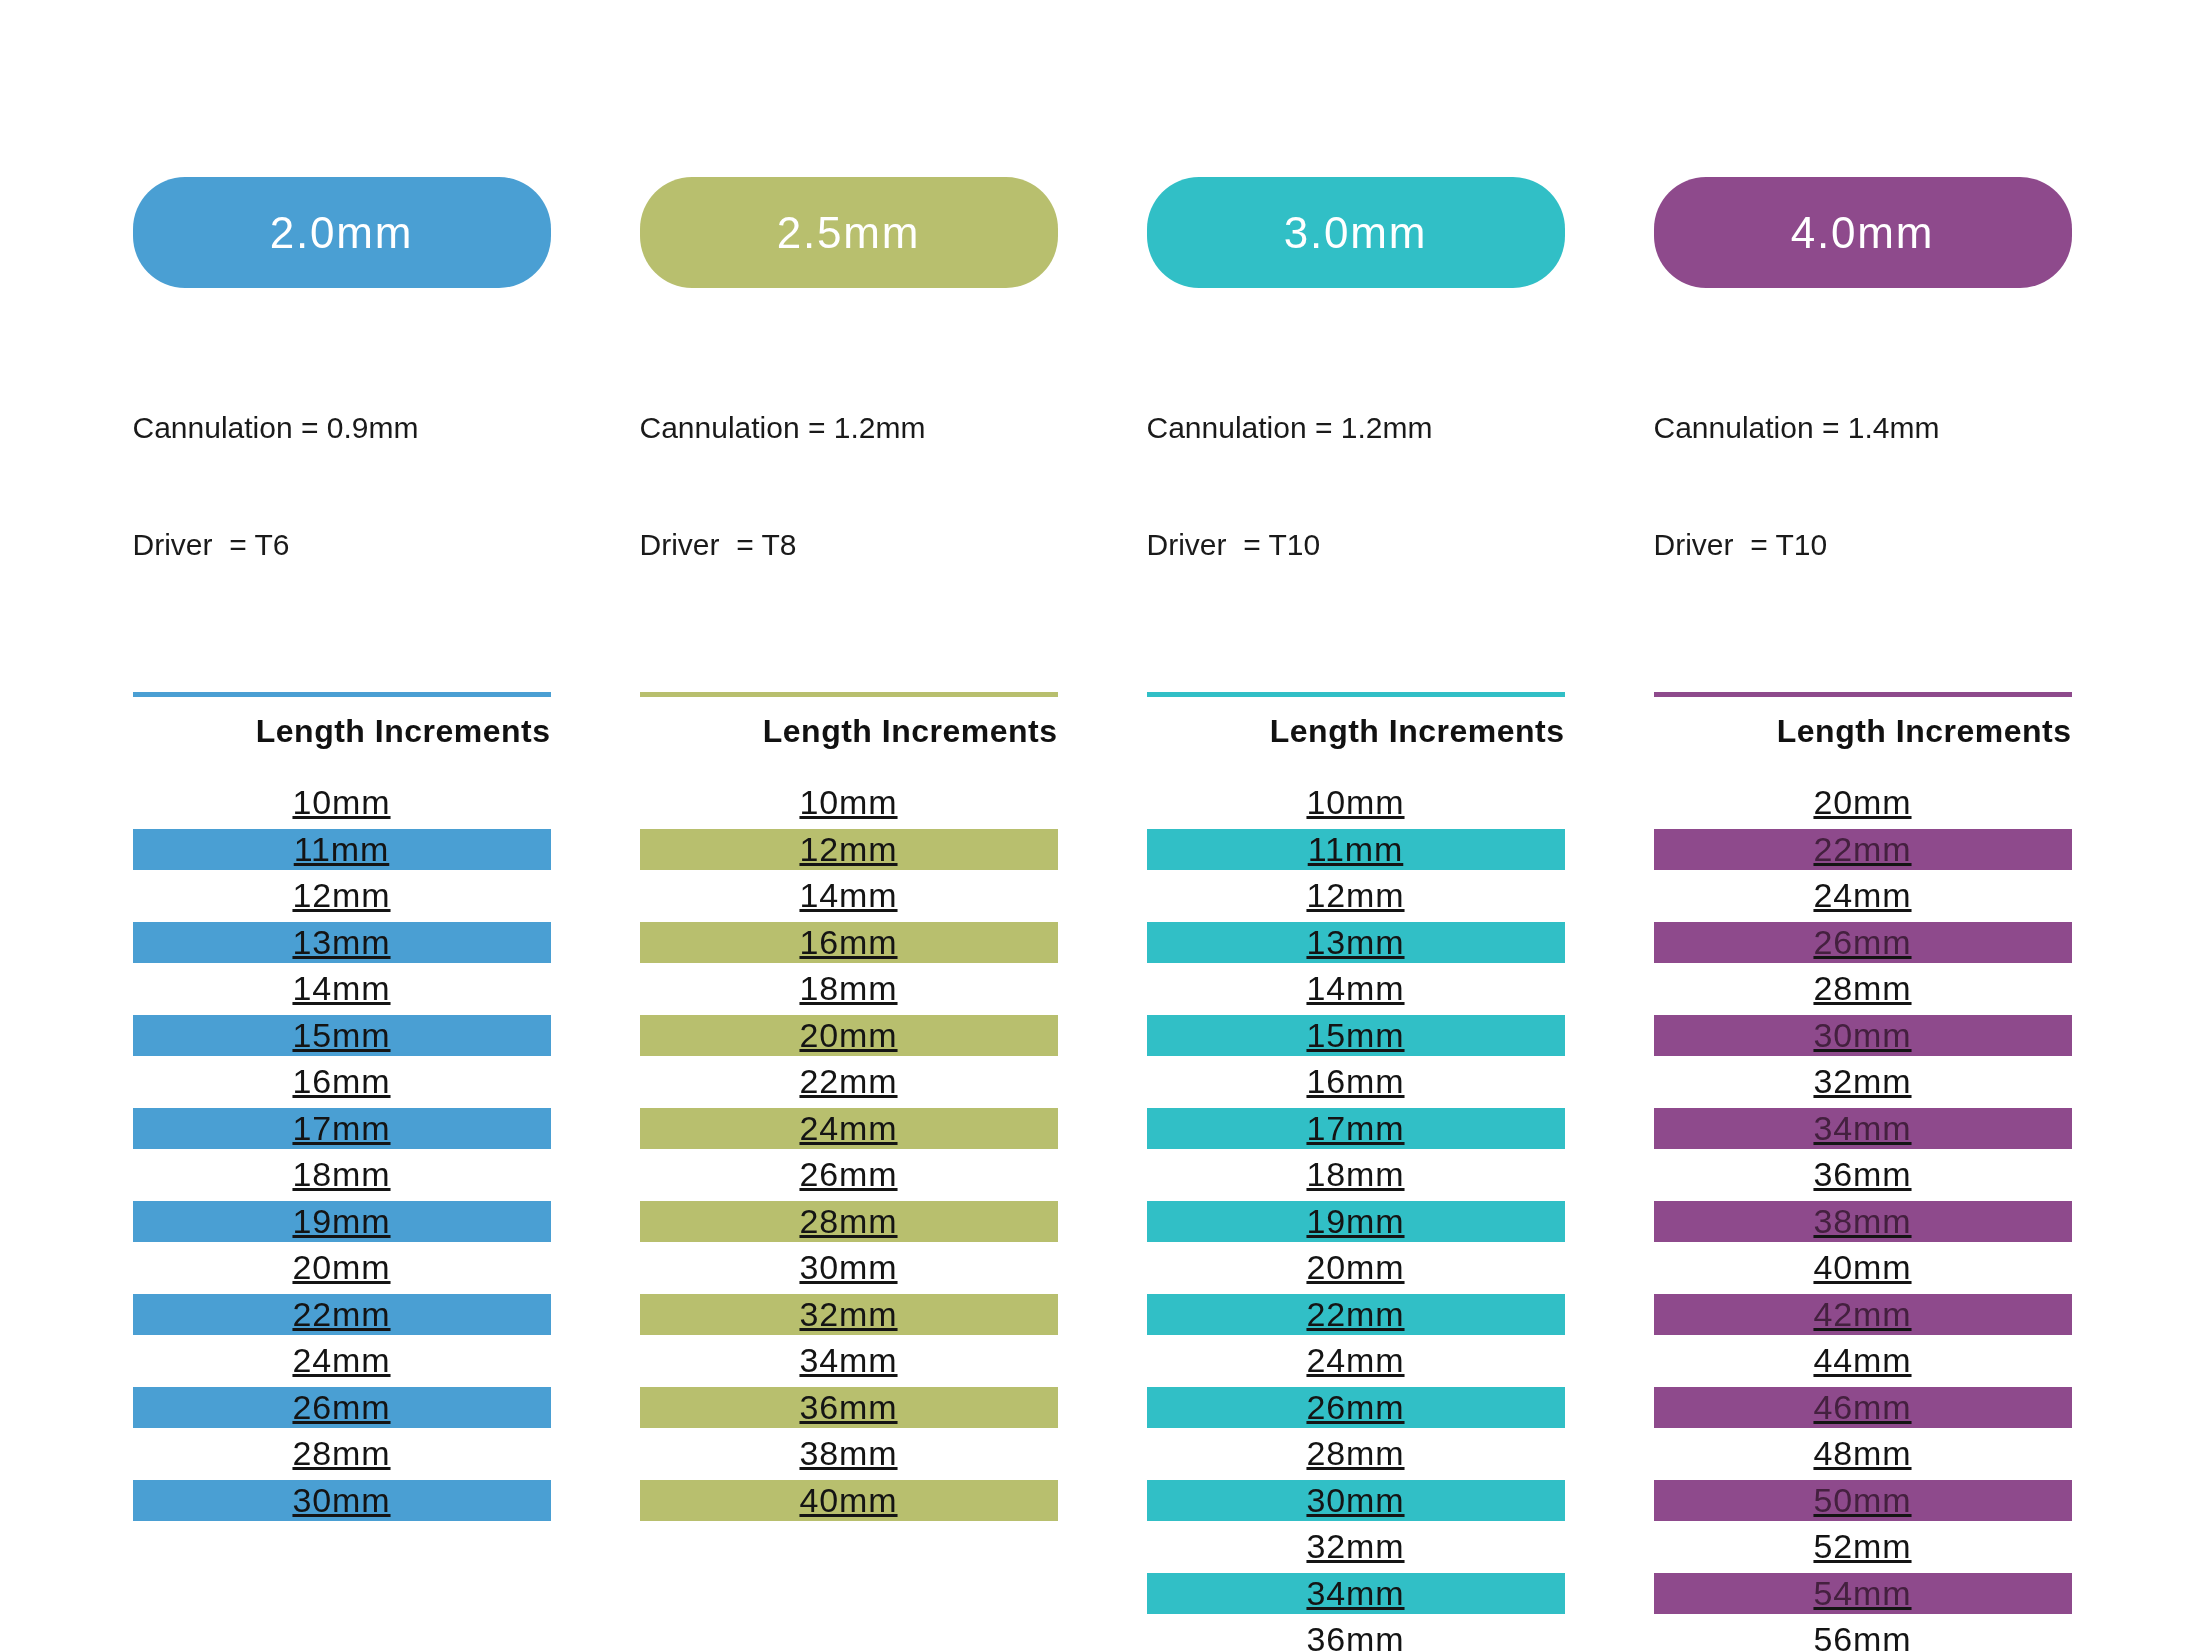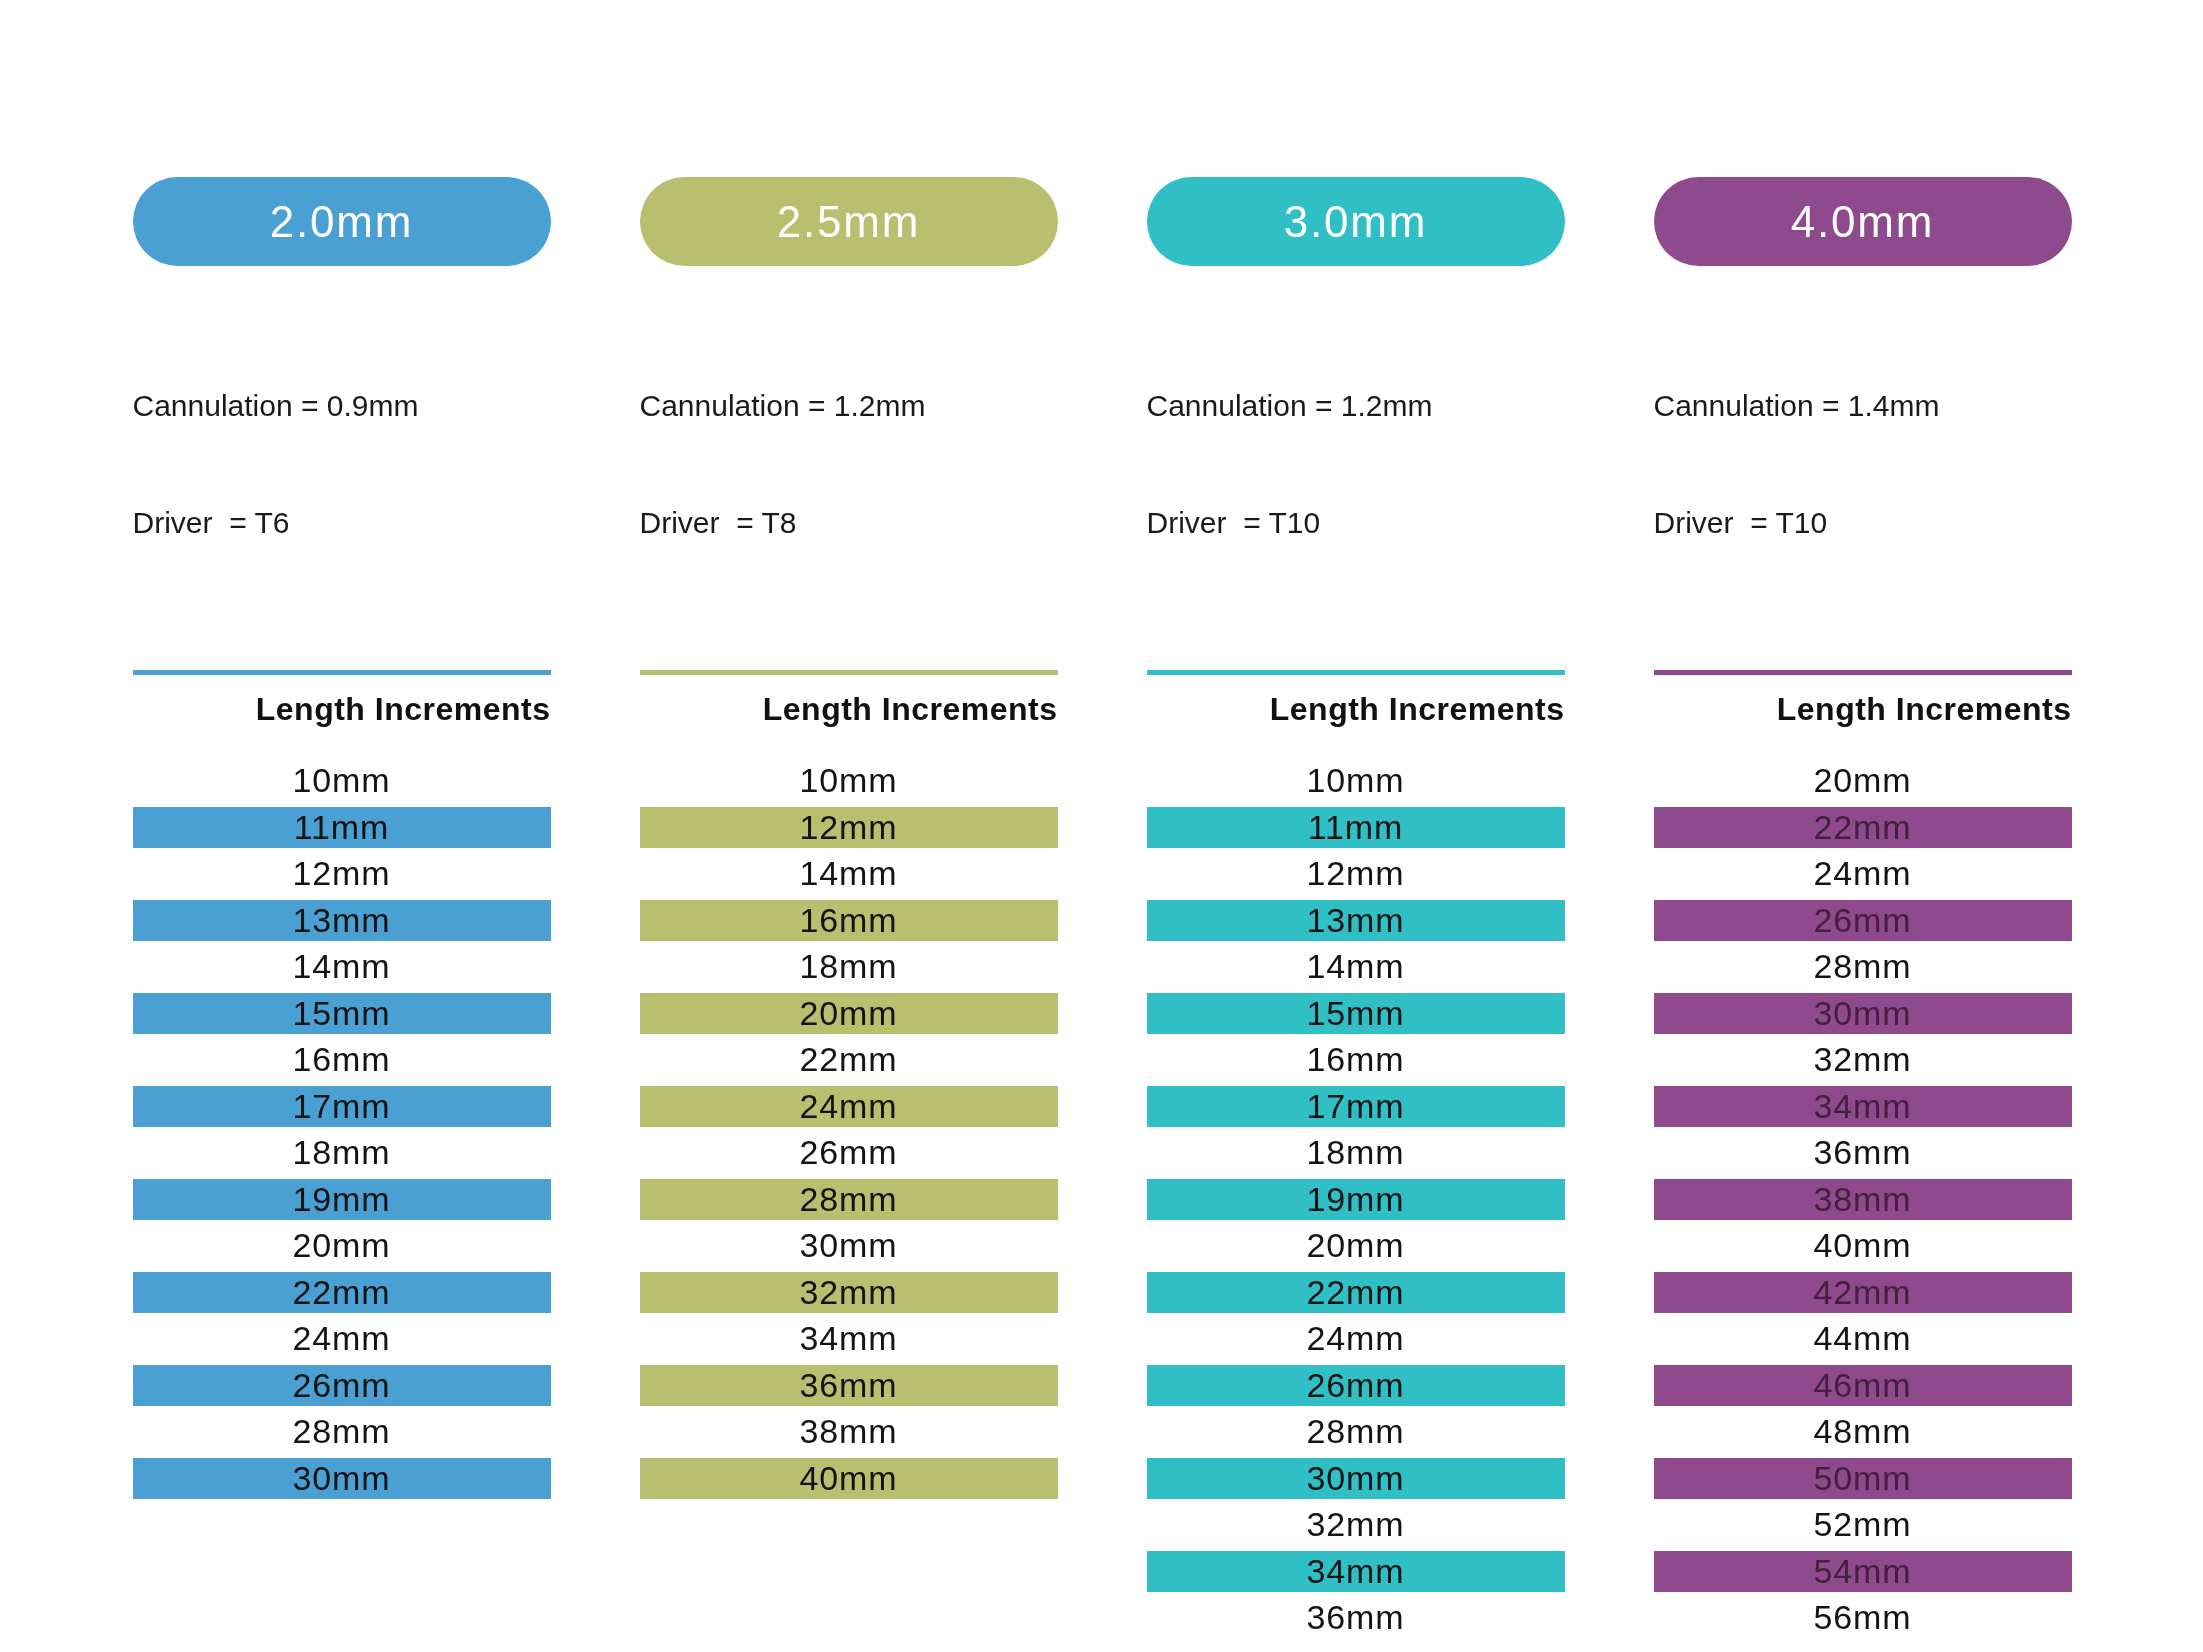--- a/index.html
+++ b/index.html
@@ -17,21 +17,21 @@
     justify-content: center;
     gap: 89px;
     padding-top: 177px;
   }
   .column {
     width: 418px;
     display: flex;
     flex-direction: column;
   }
   .pill {
-    height: 89px;
+    height: 111px;
     border-radius: 52px;
     background: var(--accent);
     display: flex;
     align-items: center;
     justify-content: center;
   }
   .pill-label {
     font-size: 44px;
     font-weight: 500;
     letter-spacing: 1.8px;
@@ -58,20 +58,21 @@
     font-size: 32px;
     font-weight: 700;
     letter-spacing: 0.5px;
     color: #111111;
   }
   .rows {
     margin: 32px 0 0 0;
     padding: 0;
     list-style: none;
     width: 100%;
+    text-decoration: underline;
   }
   .row {
     height: 41px;
     margin-bottom: 5.5px;
     display: flex;
     align-items: center;
     justify-content: center;
     font-size: 34px;
     letter-spacing: 0.9px;
     color: #141414;

